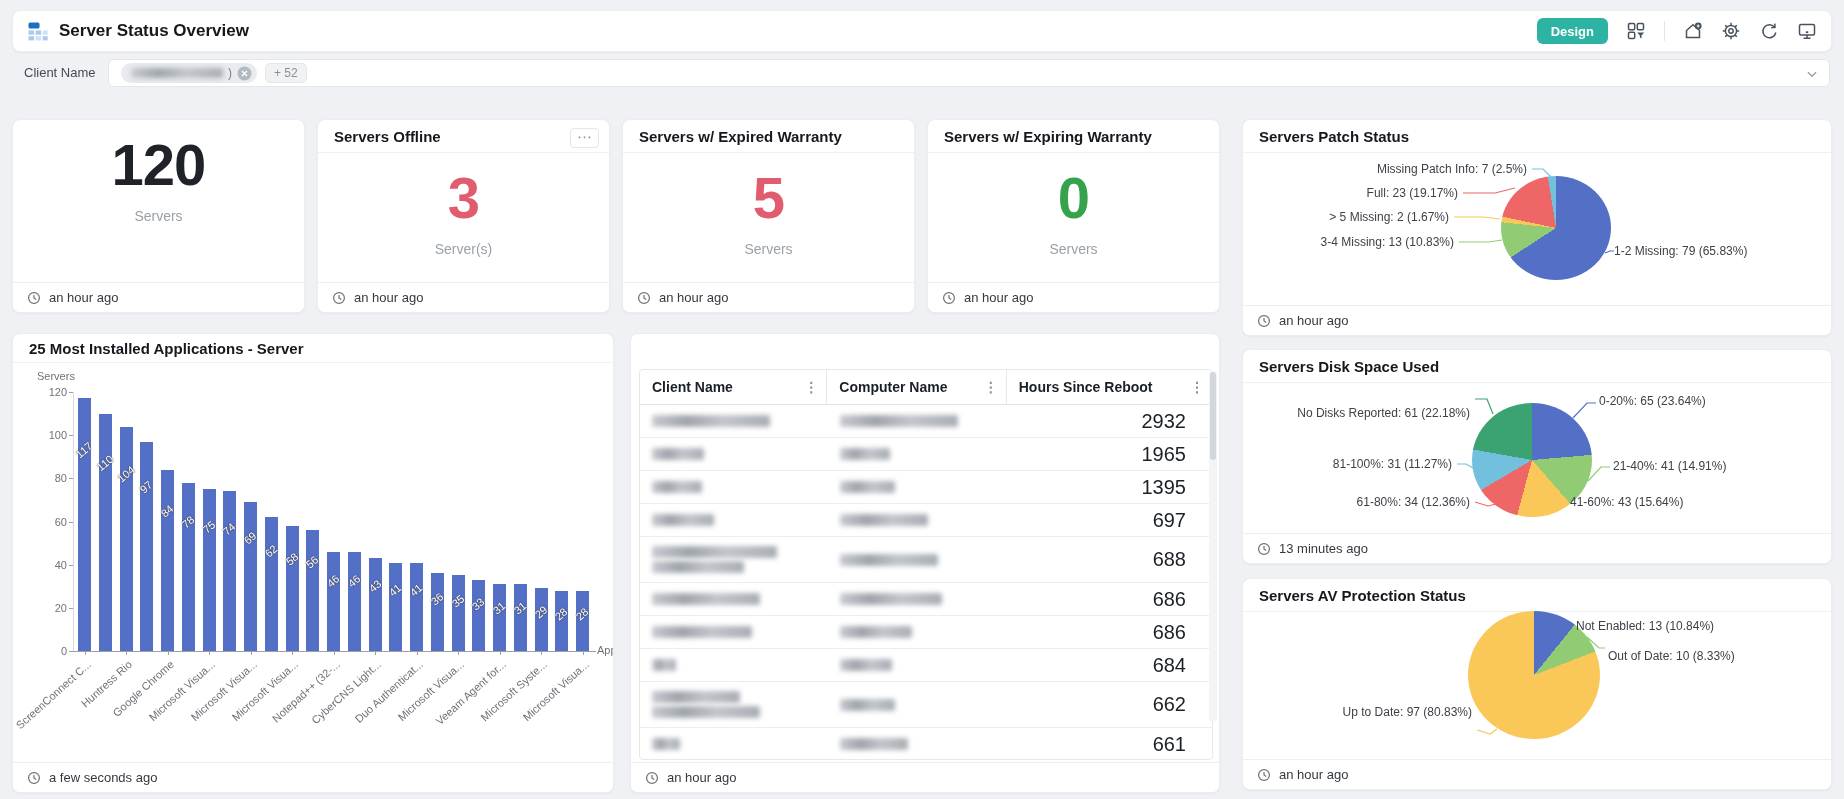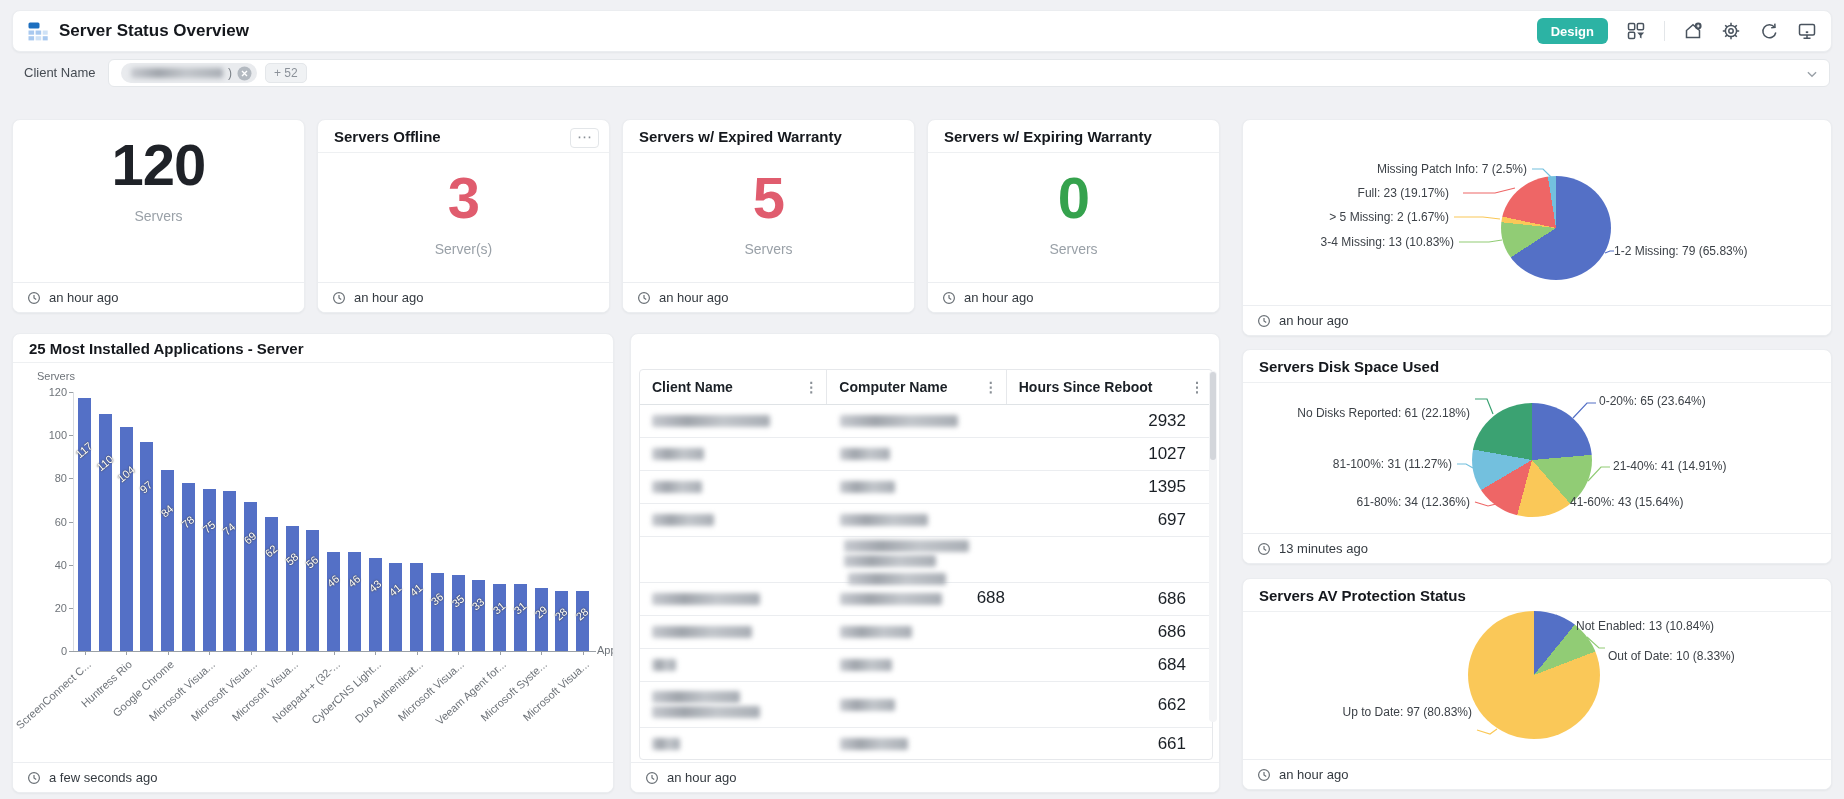--- a/index.html
+++ b/index.html
@@ -83,21 +83,21 @@
   .tbl { position:absolute; left:8px; top:35px; width:574px; height:391px;
     border:1px solid #e6e8eb; border-radius:4px; overflow:hidden; background:#fff; }
   .tbl-head { display:flex; height:35px; border-bottom:1px solid #dfe3e6; }
   .th { display:flex; align-items:center; justify-content:space-between;
     font-size:14px; font-weight:700; color:#1b2026; padding:0 6px 0 12px;
     border-right:1px solid #e6e8eb; }
   .th:last-child { border-right:none; }
   .kebab { color:#8a9096; font-size:14px; cursor:pointer; padding:0 2px; }
   .tr { display:flex; border-bottom:1px solid #ebedf0; align-items:center; }
   .td { padding:0 12px; }
-  .td-hours { font-size:17px; color:#1b2026; text-align:right; padding-right:20px; }
+  .td-hours { font-size:20px; color:#1b2026; text-align:right; padding-right:20px; }
   .tbl-scroll { position:absolute; right:2px; top:37px; width:8px; height:351px;
     background:#f3f4f6; border-radius:4px; }
   .tbl-thumb { position:absolute; left:1px; top:1px; width:6px; height:88px;
     background:#d3d6db; border-radius:3px; cursor:grab; }
   
   .axis-text { position:absolute; font-size:11px; color:#6e7379; }
   .bar { position:absolute; background:#5470C6; }
   .bar-val { position:absolute; width:22px; text-align:center; font-size:11px; color:#fff;
     transform:rotate(-40deg); text-shadow:0 0 2px rgba(70,70,70,.95),0 0 1px rgba(70,70,70,.9); }
   .xcat { position:absolute; width:190px; text-align:right; font-size:11px; color:#6e7379;
@@ -378,41 +378,41 @@
         </div>
         <div class="td td-hours" style="width: 198px;">2932</div>
       </div>
       <div class="tr" style="height: 33px;">
         <div class="td" style="width: 188px;">
           <span class="redact" style="display: block; width: 52px; height: 12px; margin: 3px 0px;"></span>
         </div>
         <div class="td" style="width: 180px;">
           <span class="redact" style="display: block; width: 50px; height: 12px; margin: 3px 0px;"></span>
         </div>
-        <div class="td td-hours" style="width: 198px;">1027</div>
+        <div class="td td-hours" style="width: 198px;">1965</div>
       </div>
       <div class="tr" style="height: 33px;">
         <div class="td" style="width: 188px;">
           <span class="redact" style="display: block; width: 50px; height: 12px; margin: 3px 0px;"></span>
         </div>
         <div class="td" style="width: 180px;">
           <span class="redact" style="display: block; width: 55px; height: 12px; margin: 3px 0px;"></span>
         </div>
         <div class="td td-hours" style="width: 198px;">1395</div>
       </div>
       <div class="tr" style="height: 33px;">
         <div class="td" style="width: 188px;">
           <span class="redact" style="display: block; width: 62px; height: 12px; margin: 3px 0px;"></span>
         </div>
         <div class="td" style="width: 180px;">
           <span class="redact" style="display: block; width: 88px; height: 12px; margin: 3px 0px;"></span>
         </div>
         <div class="td td-hours" style="width: 198px;">697</div>
       </div>
-      <div class="tr" style="height: 46px; flex-direction: column;">
+      <div class="tr" style="height: 46px;">
         <div class="td" style="width: 188px;">
           <span class="redact" style="display: block; width: 125px; height: 12px; margin: 3px 0px;"></span>
           <span class="redact" style="display: block; width: 92px; height: 12px; margin: 3px 0px;"></span>
         </div>
         <div class="td" style="width: 180px;">
           <span class="redact" style="display: block; width: 98px; height: 12px; margin: 3px 0px;"></span>
         </div>
         <div class="td td-hours" style="width: 198px;">688</div>
       </div>
       <div class="tr" style="height: 33px;">
@@ -470,31 +470,32 @@
         <svg viewBox="0 0 14 14" fill="none" stroke="currentColor" stroke-width="1.2">
           <circle cx="7" cy="7" r="5.4"></circle>
           <path d="M7 4 V7 L9.2 8.6"></path>
         </svg>
       </span>
     <span>an hour ago</span>
   </div>
 </div>
 
 <div class="card" id="pie-card-0" style="left:1242px;top:119px;width:590px;height:217px">
+  <div class="card-title">Servers Patch Status</div>
   <div class="pie-area" style="position:absolute;inset:0;">
       <div class="pie" style="left: 258px; top: 56px; width: 110px; height: 104px; background: conic-gradient(rgb(84, 112, 198) 0%, rgb(84, 112, 198) 65.833%, rgb(145, 204, 117) 65.833%, rgb(145, 204, 117) 76.667%, rgb(250, 200, 88) 76.667%, rgb(250, 200, 88) 78.333%, rgb(238, 102, 102) 78.333%, rgb(238, 102, 102) 97.5%, rgb(115, 192, 222) 97.5%, rgb(115, 192, 222) 100%);"></div>
       <svg class="pie-lines" width="590" height="217">
         <polyline points="289,49 300,49 308,57" fill="none" stroke="#73C0DE" stroke-width="1.2"></polyline>
         <polyline points="220,73 252,73 272,68" fill="none" stroke="#EE6666" stroke-width="1.2"></polyline>
         <polyline points="211,97 240,97 257,99" fill="none" stroke="#FAC858" stroke-width="1.2"></polyline>
         <polyline points="216,122 246,122 259,120" fill="none" stroke="#91CC75" stroke-width="1.2"></polyline>
         <polyline points="362,133 367,131 371,131" fill="none" stroke="#5470C6" stroke-width="1.2"></polyline>
       </svg>
       <div class="pie-label" style="top: 49px; right: 304px;">Missing Patch Info: 7 (2.5%)</div>
-      <div class="pie-label" style="top: 73px; right: 382px;">Full: 23 (19.17%)</div>
+      <div class="pie-label" style="top: 73px; right: 373px;">Full: 23 (19.17%)</div>
       <div class="pie-label" style="top: 97px; right: 382px; margin-left: 48px;">&gt; 5 Missing: 2 (1.67%)</div>
       <div class="pie-label" style="top: 122px; right: 377px;">3-4 Missing: 13 (10.83%)</div>
       <div class="pie-label" style="top: 131px; left: 371px;">1-2 Missing: 79 (65.83%)</div>
     </div>
   <div class="card-footer">
     <span class="clock-icon">
         <svg viewBox="0 0 14 14" fill="none" stroke="currentColor" stroke-width="1.2">
           <circle cx="7" cy="7" r="5.4"></circle>
           <path d="M7 4 V7 L9.2 8.6"></path>
         </svg>

